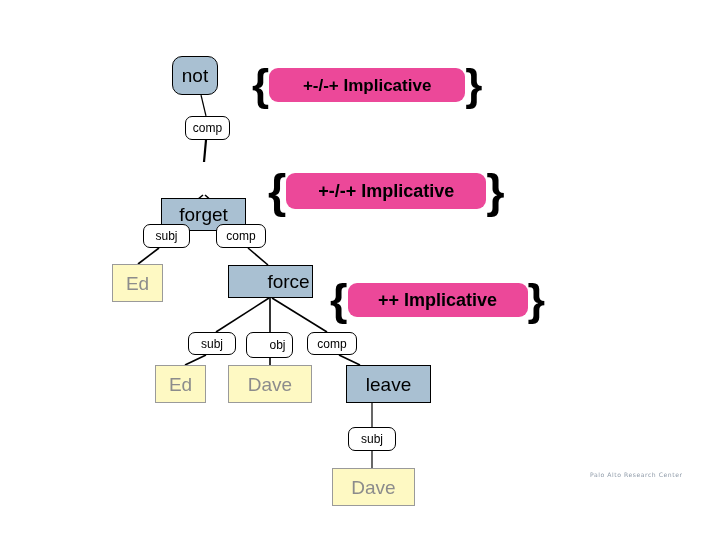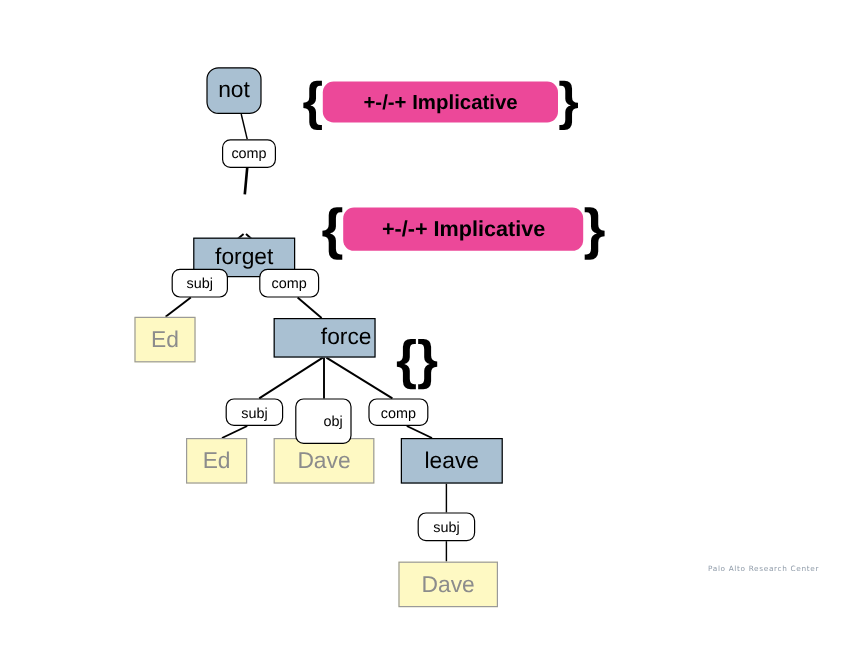--- a/index.html
+++ b/index.html
@@ -154,41 +154,41 @@
       </div>
       <div class="node pred" style="left: 228px; top: 265px; width: 85px; height: 33px; font-size: 19px; padding-left: 36px;">
         <span>force</span>
       </div>
       <div class="node arg" style="left: 155px; top: 365px; width: 51px; height: 38px; font-size: 19px;">
         <span>Ed</span>
       </div>
       <div class="node arg" style="left: 228px; top: 365px; width: 84px; height: 38px; font-size: 19px;">
         <span>Dave</span>
       </div>
-      <div class="node pred" style="left: 334px; top: 365px; width: 85px; height: 38px; font-size: 19px;">
+      <div class="node pred" style="left: 346px; top: 365px; width: 85px; height: 38px; font-size: 19px;">
         <span>leave</span>
       </div>
       <div class="node arg" style="left: 332px; top: 468px; width: 83px; height: 38px; font-size: 19px;">
         <span>Dave</span>
       </div>
     </div>
   <div id="labels-layer">
       <div class="caplabel" style="left: 185px; top: 116px; width: 45px; height: 24px;">
         <span>comp</span>
       </div>
       <div class="caplabel" style="left: 143px; top: 224px; width: 47px; height: 24px;">
         <span>subj</span>
       </div>
       <div class="caplabel" style="left: 216px; top: 224px; width: 50px; height: 24px;">
         <span>comp</span>
       </div>
       <div class="caplabel" style="left: 188px; top: 332px; width: 48px; height: 23px;">
         <span>subj</span>
       </div>
-      <div class="caplabel" style="left: 246px; top: 332px; width: 47px; height: 38px; padding-left: 16px;">
+      <div class="caplabel" style="left: 246px; top: 332px; width: 47px; height: 26px; padding-left: 16px;">
         <span>obj</span>
       </div>
       <div class="caplabel" style="left: 307px; top: 332px; width: 50px; height: 23px;">
         <span>comp</span>
       </div>
       <div class="caplabel" style="left: 348px; top: 427px; width: 48px; height: 24px;">
         <span>subj</span>
       </div>
     </div>
   <div id="callouts-layer">
@@ -201,20 +201,23 @@
       </div>
       <div class="callout" style="left: 268px; top: 173px; height: 36px;">
         <span class="brace" style="font-size: 47px;">{</span>
         <div class="pill" style="width: 200px; height: 36px; font-size: 18px;">
           <span>+-/-+ Implicative</span>
         </div>
         <span class="brace" style="font-size: 47px;">}</span>
       </div>
       <div class="callout" style="left: 330px; top: 283px; height: 34px;">
         <span class="brace" style="font-size: 45px;">{</span>
+        <div class="pill" style="width: 180px; height: 34px; font-size: 18px;">
+          <span>++ Implicative</span>
+        </div>
         <span class="brace" style="font-size: 45px;">}</span>
       </div>
     </div>
 
   <div id="parc-logo">
     <span class="tagline">Palo Alto Research Center</span>
   </div>
 
 </div>
 

